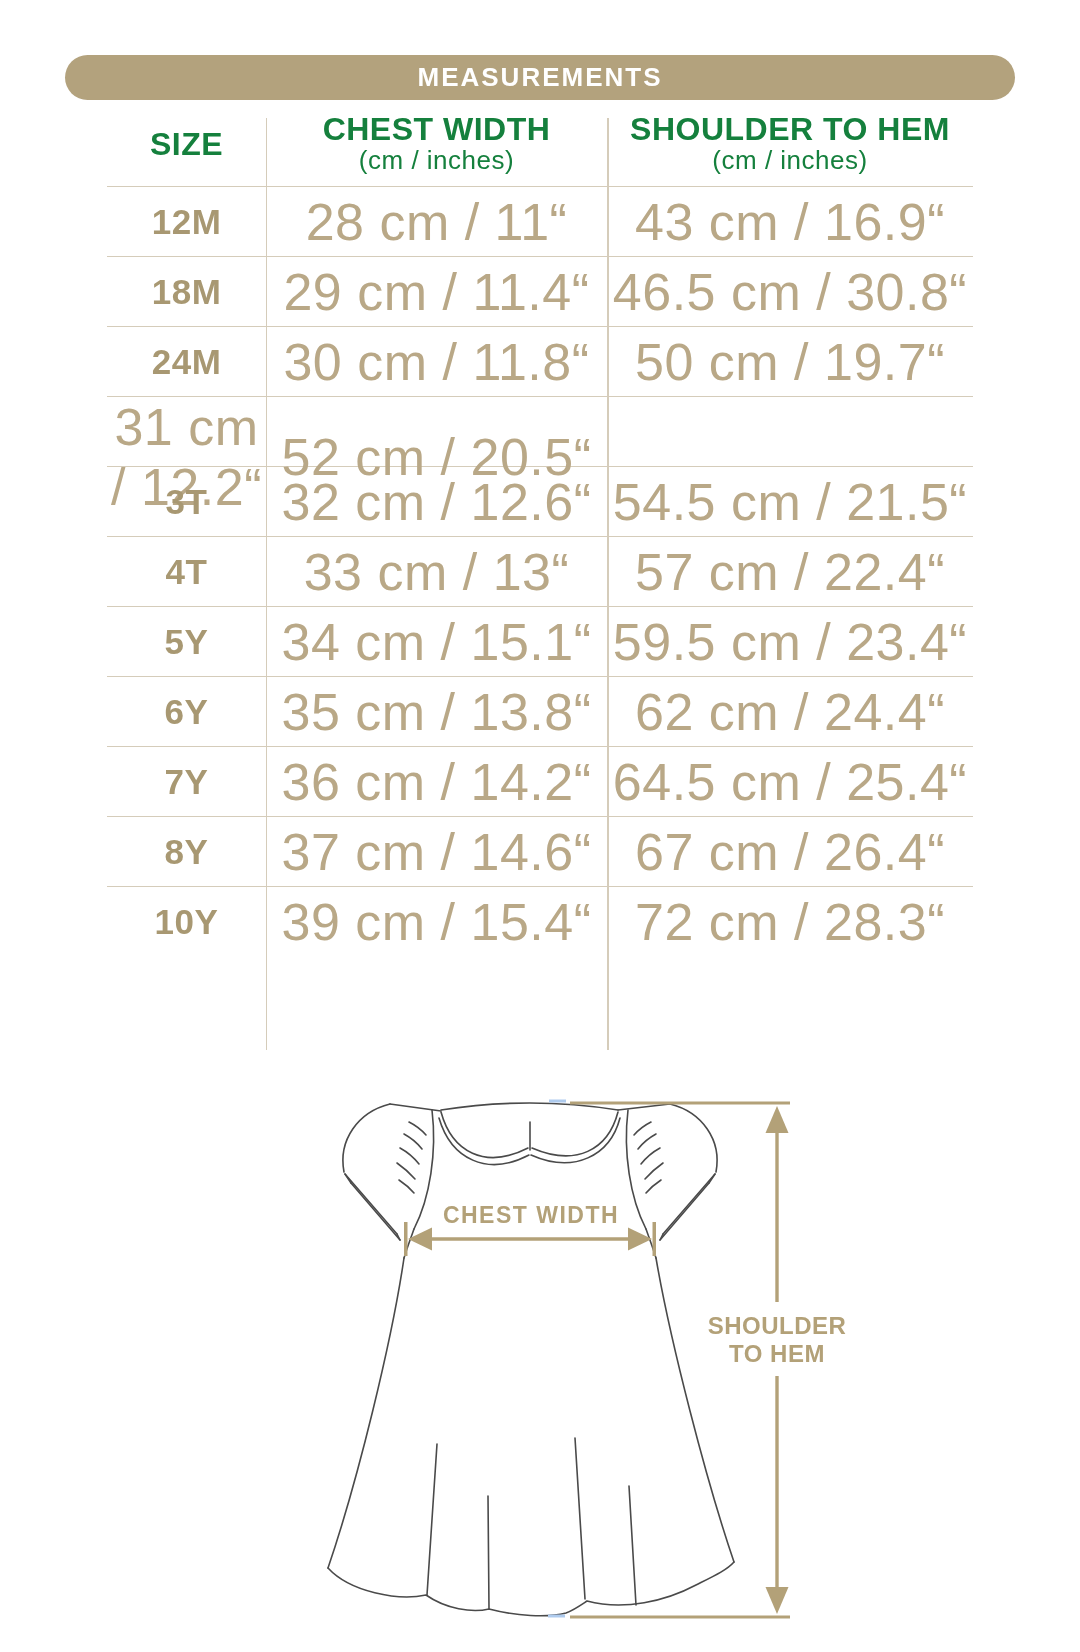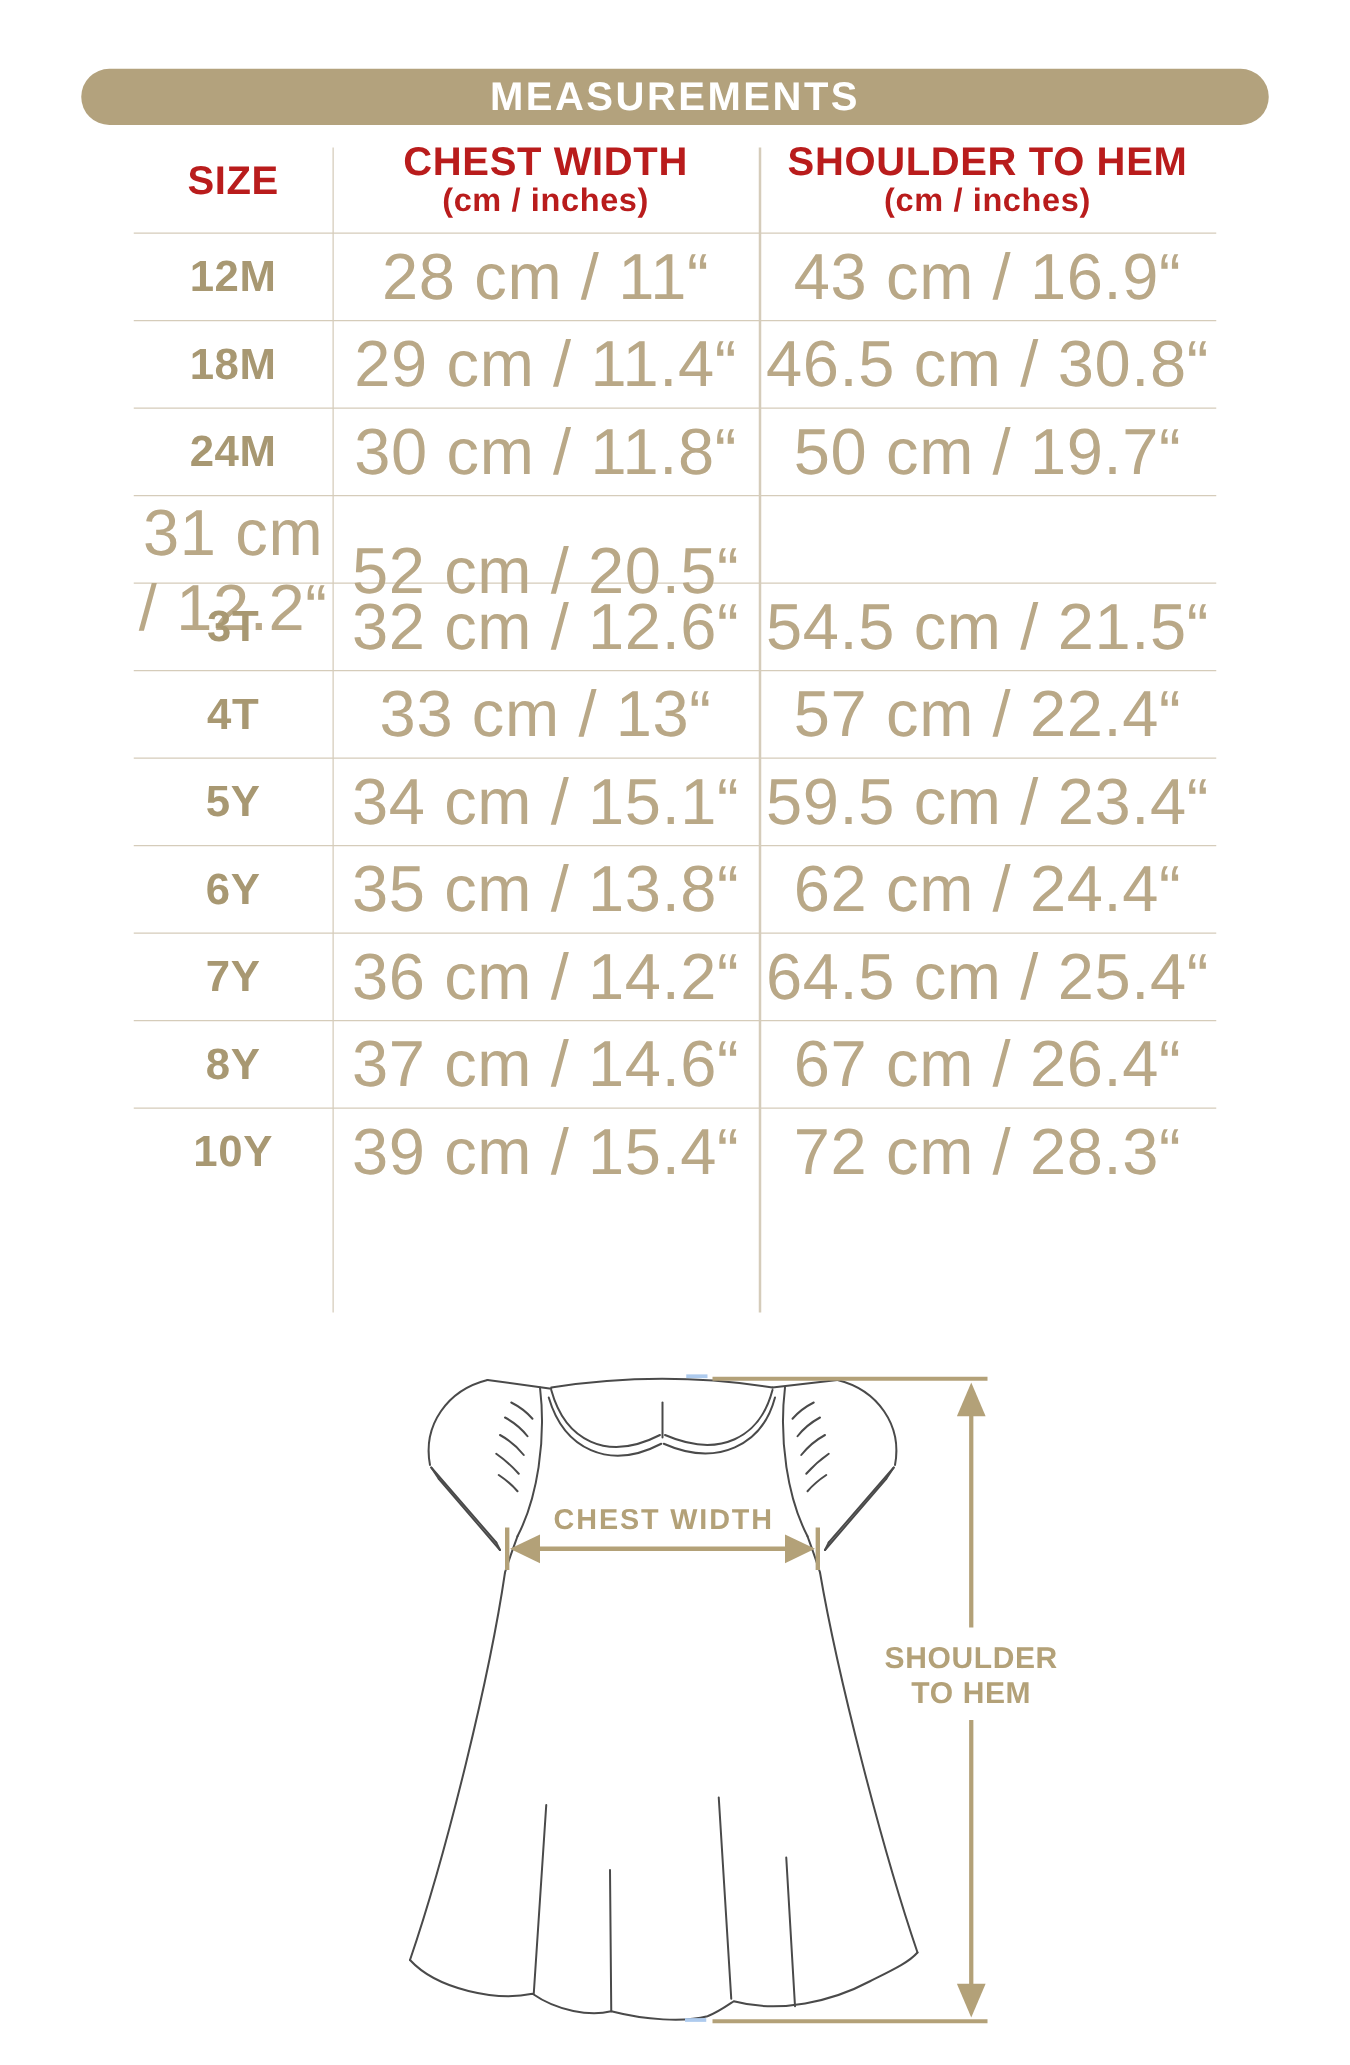--- a/index.html
+++ b/index.html
@@ -8,34 +8,34 @@
     position:relative; width:1080px; height:1652px; background:#fff;
     font-family:"Liberation Sans", sans-serif; overflow:hidden;
   }
   
   .pill {
     position:absolute; left:65px; top:55px; width:950px; height:45px;
     background:#b3a27d; border-radius:23px;
     display:flex; align-items:center; justify-content:center;
   }
   .pill span {
-    color:#ffffff; font-size:32px; font-weight:bold; letter-spacing:2px;text-align:center;
+    color:#ffffff; font-size:26px; font-weight:bold; letter-spacing:2px;text-align:center;
   }
   
   .thead {
     position:absolute; left:107px; top:103px; width:866px; height:84px;
     display:grid; grid-template-columns:159px 341px 366px;
     border-bottom:1.5px solid #d5ccba;
   }
   .thead .hcell {
     display:flex; flex-direction:column; align-items:center; justify-content:center;
-    color:#b91c1c; text-align:right;
+    color:#15803d; text-align:right;
   }
   .hlabel { font-size:32px; font-weight:bold; letter-spacing:0.5px; line-height:1.05; }
-  .hsub   { font-size:26px; font-weight:bold; letter-spacing:0.5px; line-height:1.15; }
+  .hsub   { font-size:26px; font-weight:normal; letter-spacing:0.5px; line-height:1.15; }
   .rows { position:absolute; left:107px; top:187px; width:866px; }
   .trow {
     display:grid; grid-template-columns:159px 341px 366px; height:70px;
     border-bottom:1.5px solid #d5ccba;
     text-align:center;
   }
   .trow:last-child { border-bottom:none; }
   .trow > div { display:flex; align-items:center; justify-content:center; }
   .cell-size  { color:#a89872; font-size:35px; font-weight:bold; letter-spacing:0.5px; }
   .cell-value { color:#b9a887; font-size:52px; font-weight:normal; letter-spacing:0.5px; }

